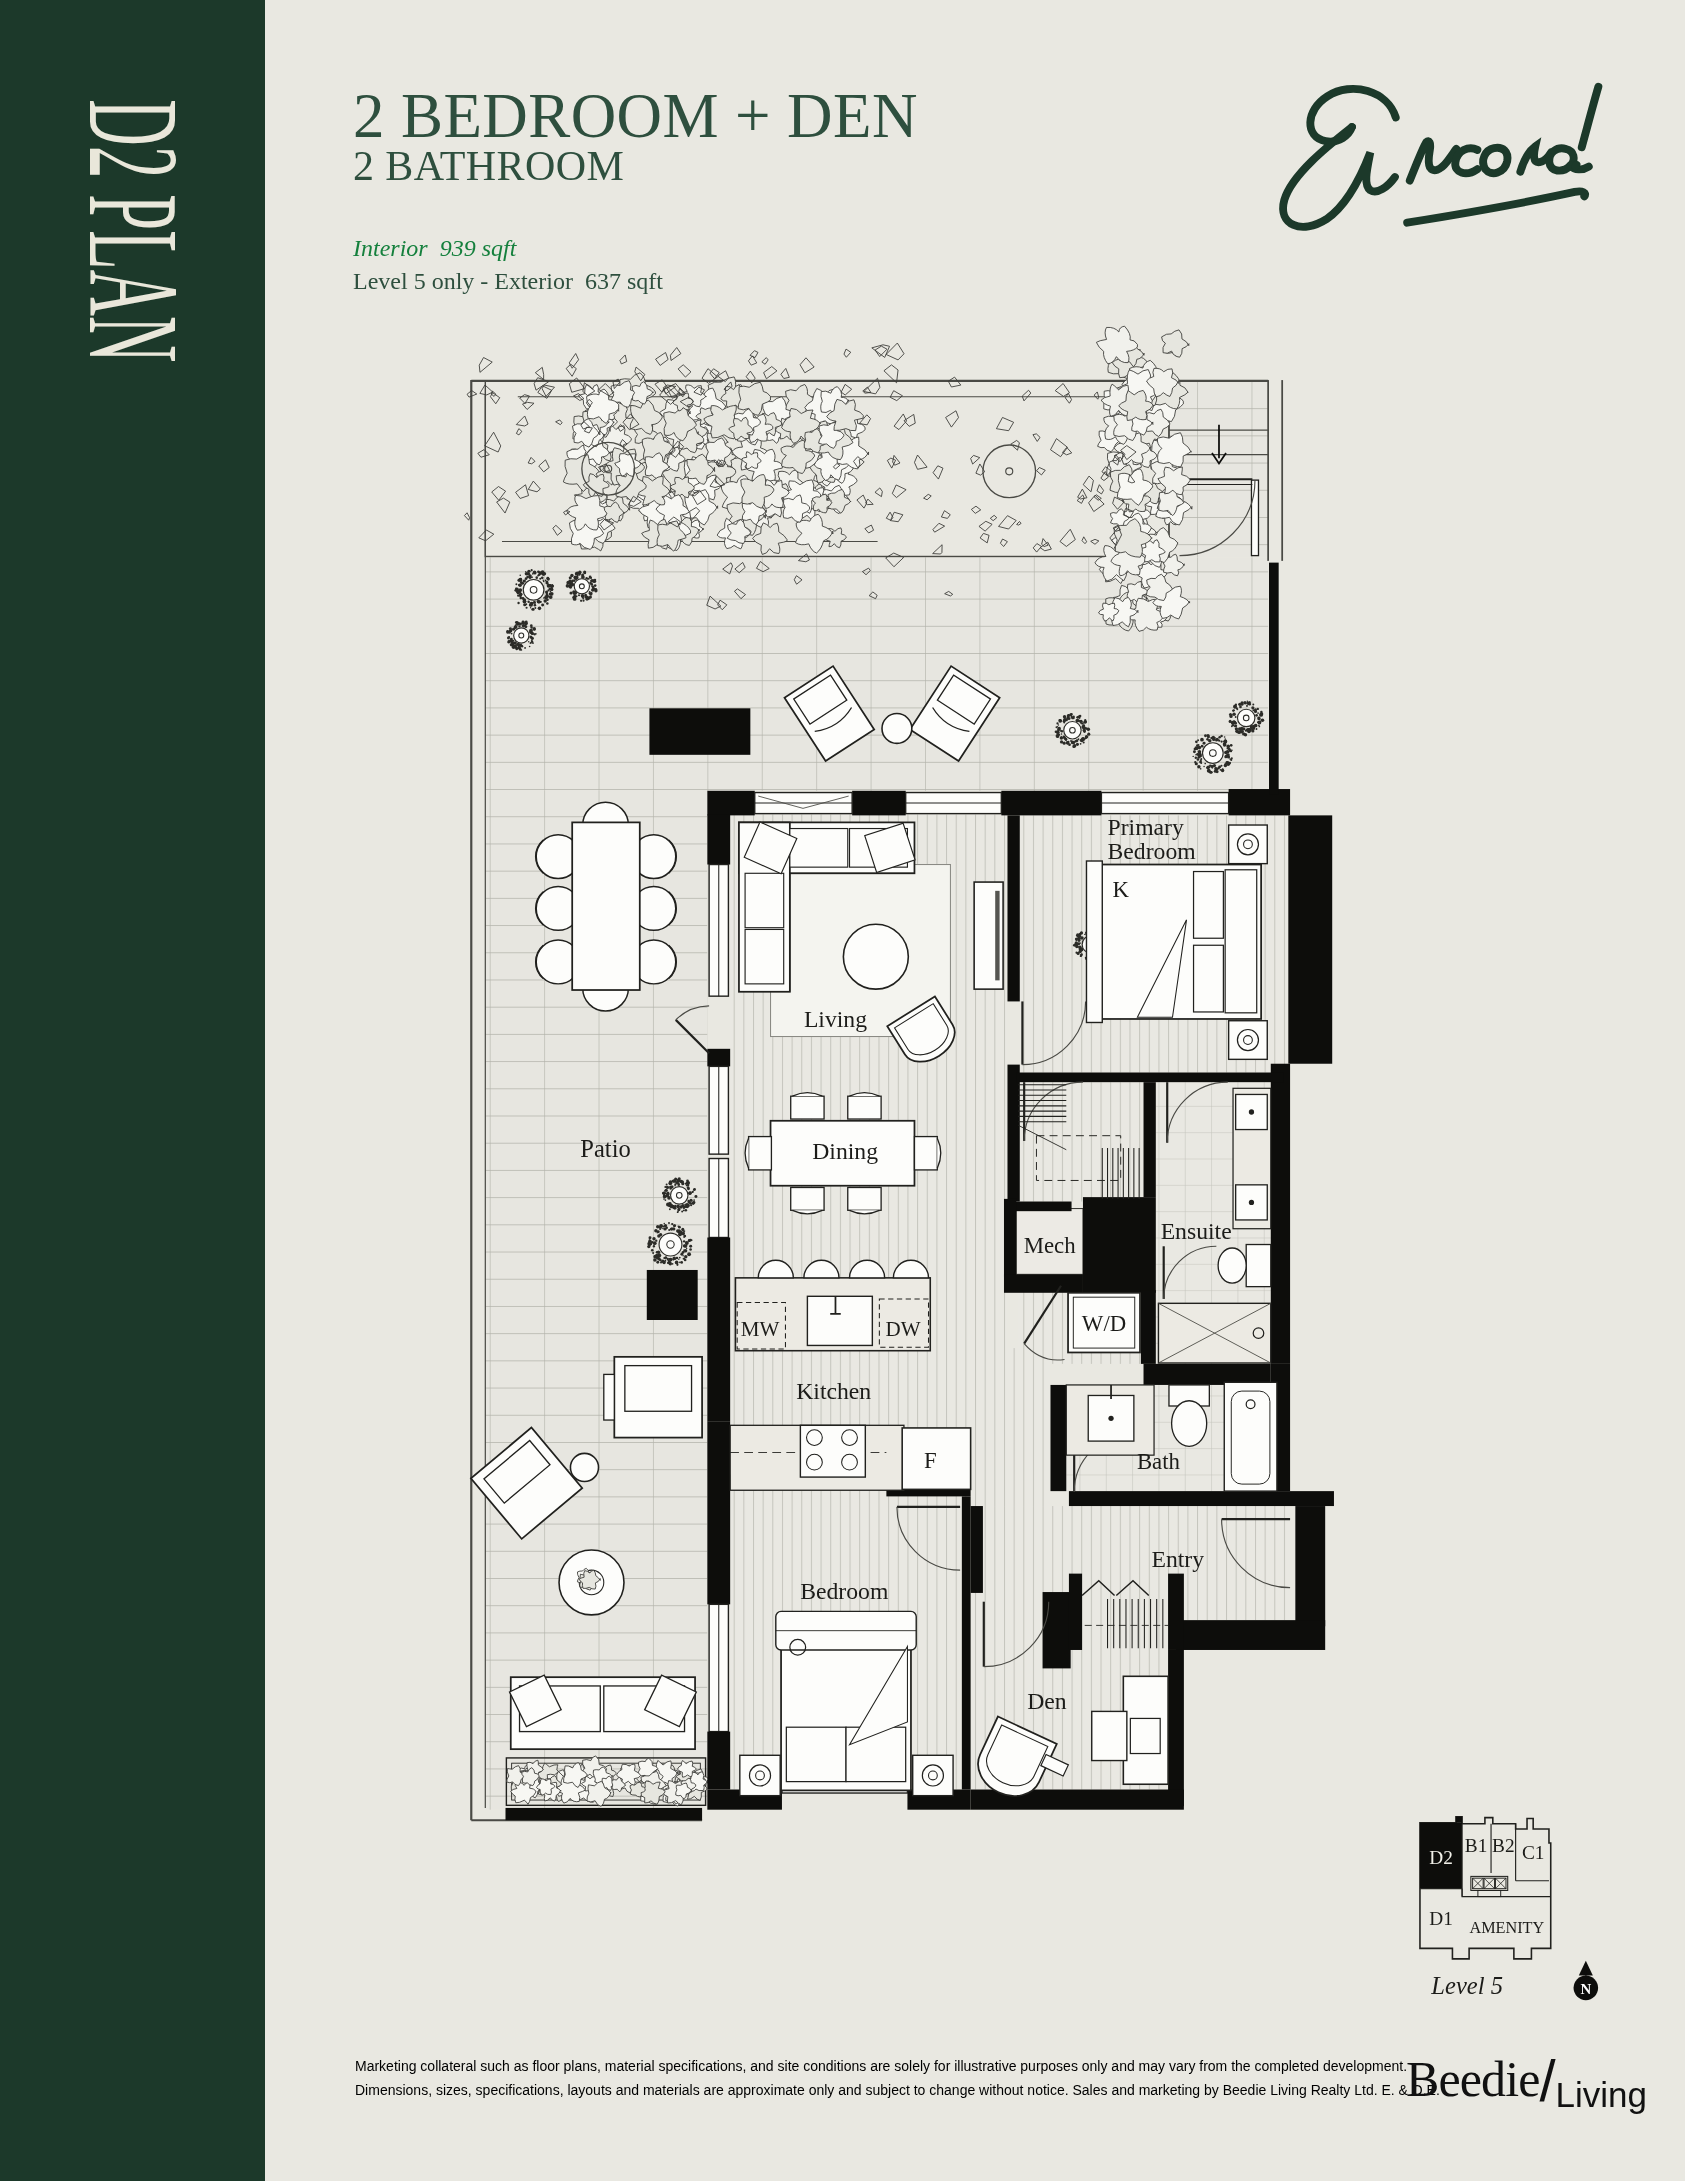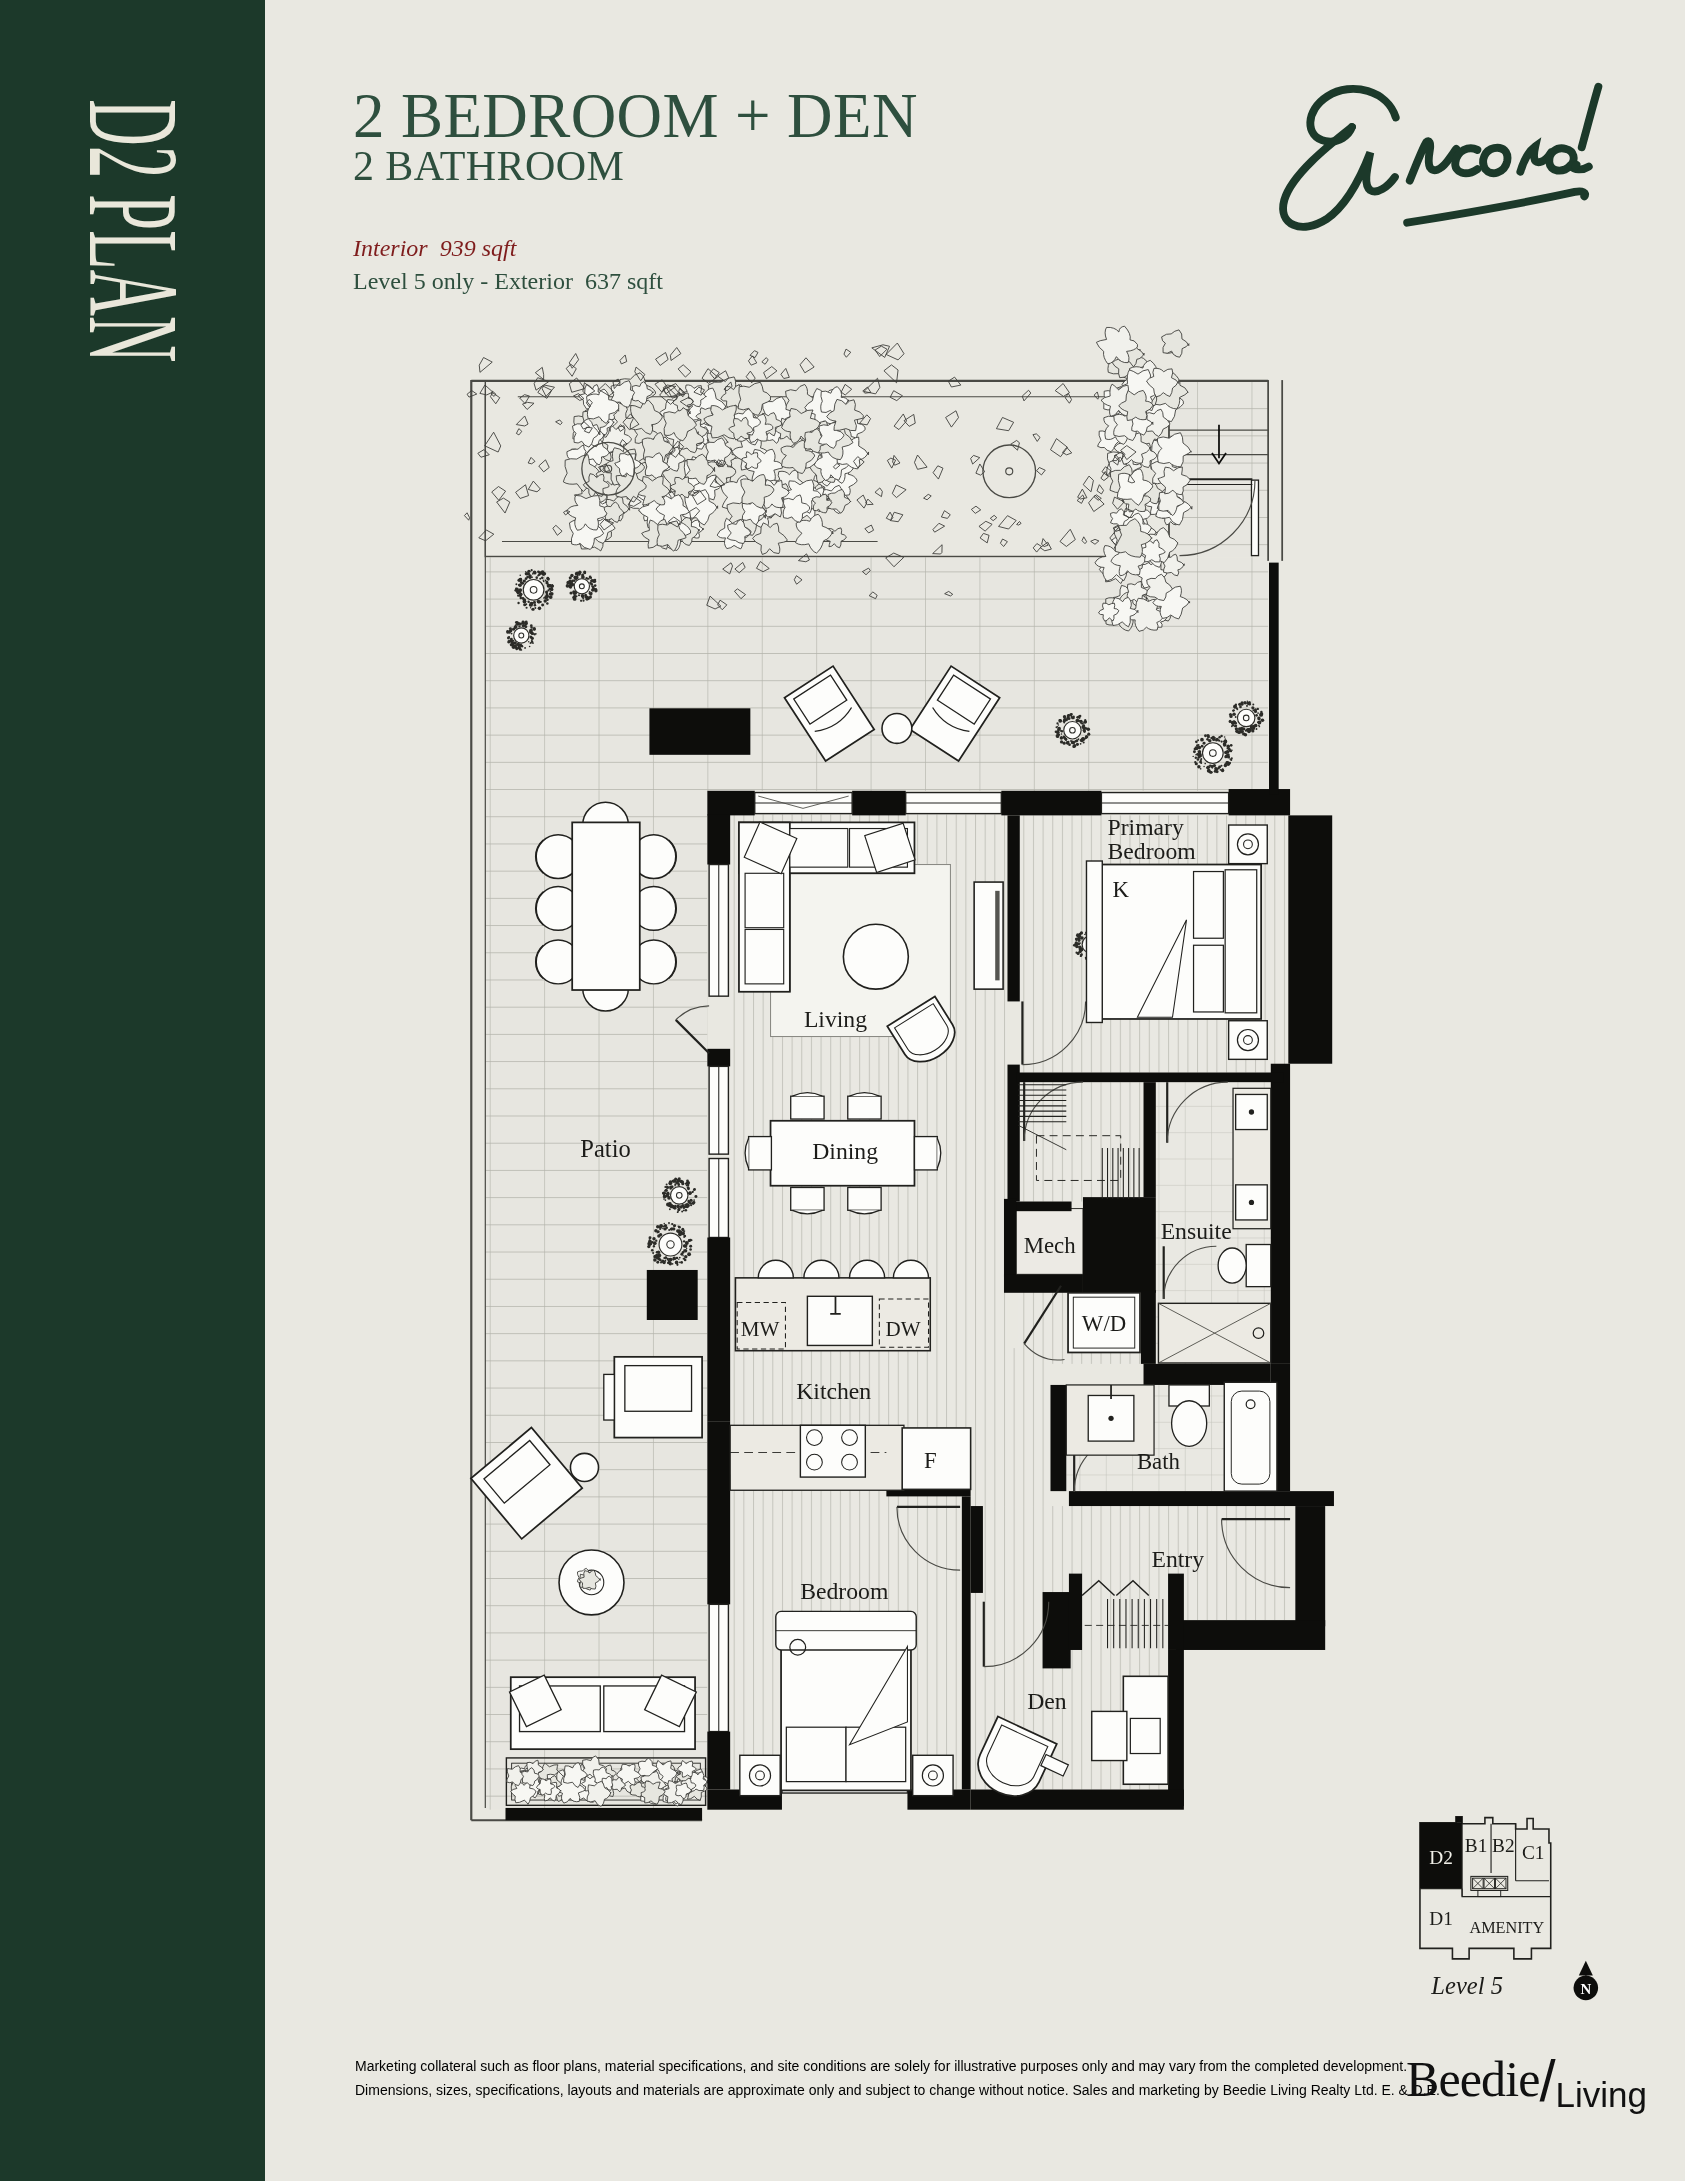--- a/index.html
+++ b/index.html
@@ -1,20 +1,20 @@
 <!DOCTYPE html>
 <html style="font-size:14px"><head><meta charset="utf-8">
 <style>
 html,body{margin:0;padding:0;}
 body{width:1685px;height:2181px;position:relative;background:#e9e8e1;font-family:"Liberation Serif",serif;overflow:hidden;}
 .band{position:absolute;left:0;top:0;width:265px;height:2181px;background:#1c392a;}
 .vtitle{position:absolute;left:133px;top:231px;transform:translate(-50%,-50%) rotate(90deg) scaleX(0.5);transform-origin:center;white-space:nowrap;color:#e9e7da;font-size:129px;letter-spacing:0px;}
 .h1{position:absolute;left:353px;top:80px;color:#2e4f3e;font-size:63px;letter-spacing:0.4px;}
 .h2{position:absolute;left:353px;top:142px;color:#2e4f3e;font-size:42px;letter-spacing:0.4px;}
-.sub1{position:absolute;left:353px;top:235px;color:#7f1d1d;font-size:24px;font-style:italic;}
+.sub1{position:absolute;left:353px;top:235px;color:#15803d;font-size:24px;font-style:italic;}
 .sub2{position:absolute;left:353px;top:268px;color:#2e4f3e;font-size:24px;}
 .disc{position:absolute;left:355px;top:2054px;width:1071px;color:#000000;font-family:"Liberation Sans",sans-serif;font-size:14px;line-height:24px;letter-spacing:0px;white-space:nowrap;}
 .beedie{position:absolute;left:1406px;top:2042px;color:#111;}
 </style></head>
 <body>
 
 <div class="band"></div>
 
 <div class="vtitle">D2 PLAN</div>
 

